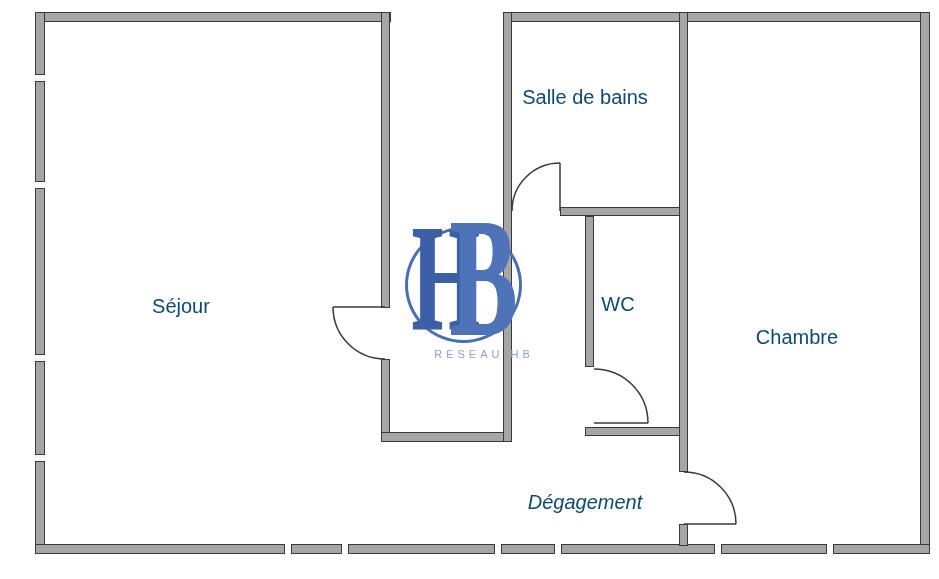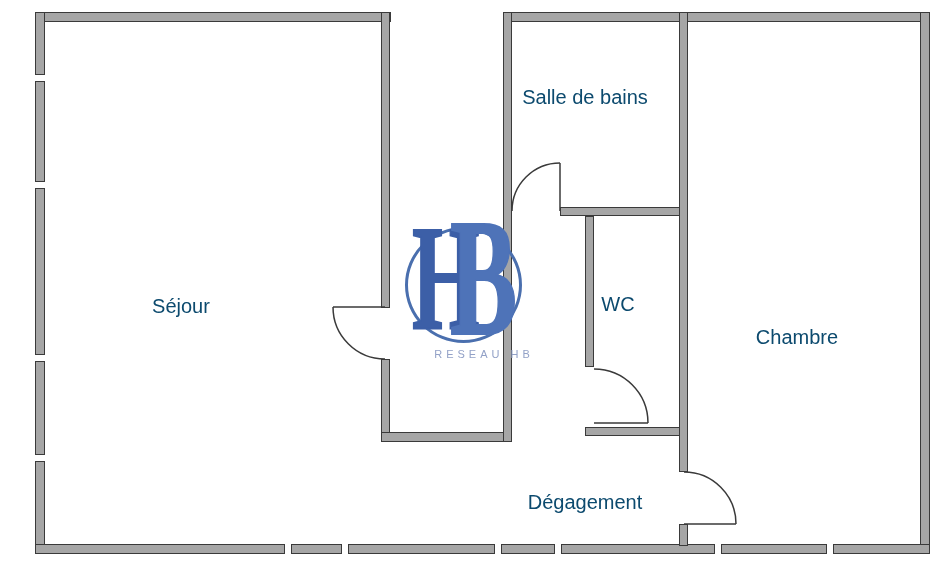--- a/index.html
+++ b/index.html
@@ -114,20 +114,20 @@
     <path d="M594 423 L648 423"></path>
     <path d="M648 423 A54 54 0 0 0 594 369"></path>
     <path d="M684 524 L736 524"></path>
     <path d="M736 524 A52 52 0 0 0 684 472"></path>
   </svg>
 
   <div class="room-label" style="left:152px;top:295px;margin-left:29px;">Séjour</div>
   <div class="room-label" style="left:585px;top:86px;">Salle de bains</div>
   <div class="room-label" style="left:618px;top:293px;">WC</div>
   <div class="room-label" style="left:797px;top:326px;">Chambre</div>
-  <div class="room-label" style="left:585px;top:491px;">Dégagement</div>
+  <div class="room-label" style="left:585px;top:491px;font-style:italic;">Dégagement</div>
 
   <div class="logo-circle"></div>
   <div class="logo-letter logo-h">H</div>
   <div class="logo-letter logo-b">B</div>
   <div class="logo-sub">RESEAU HB</div>
 
 </div>
 
 </body></html>

